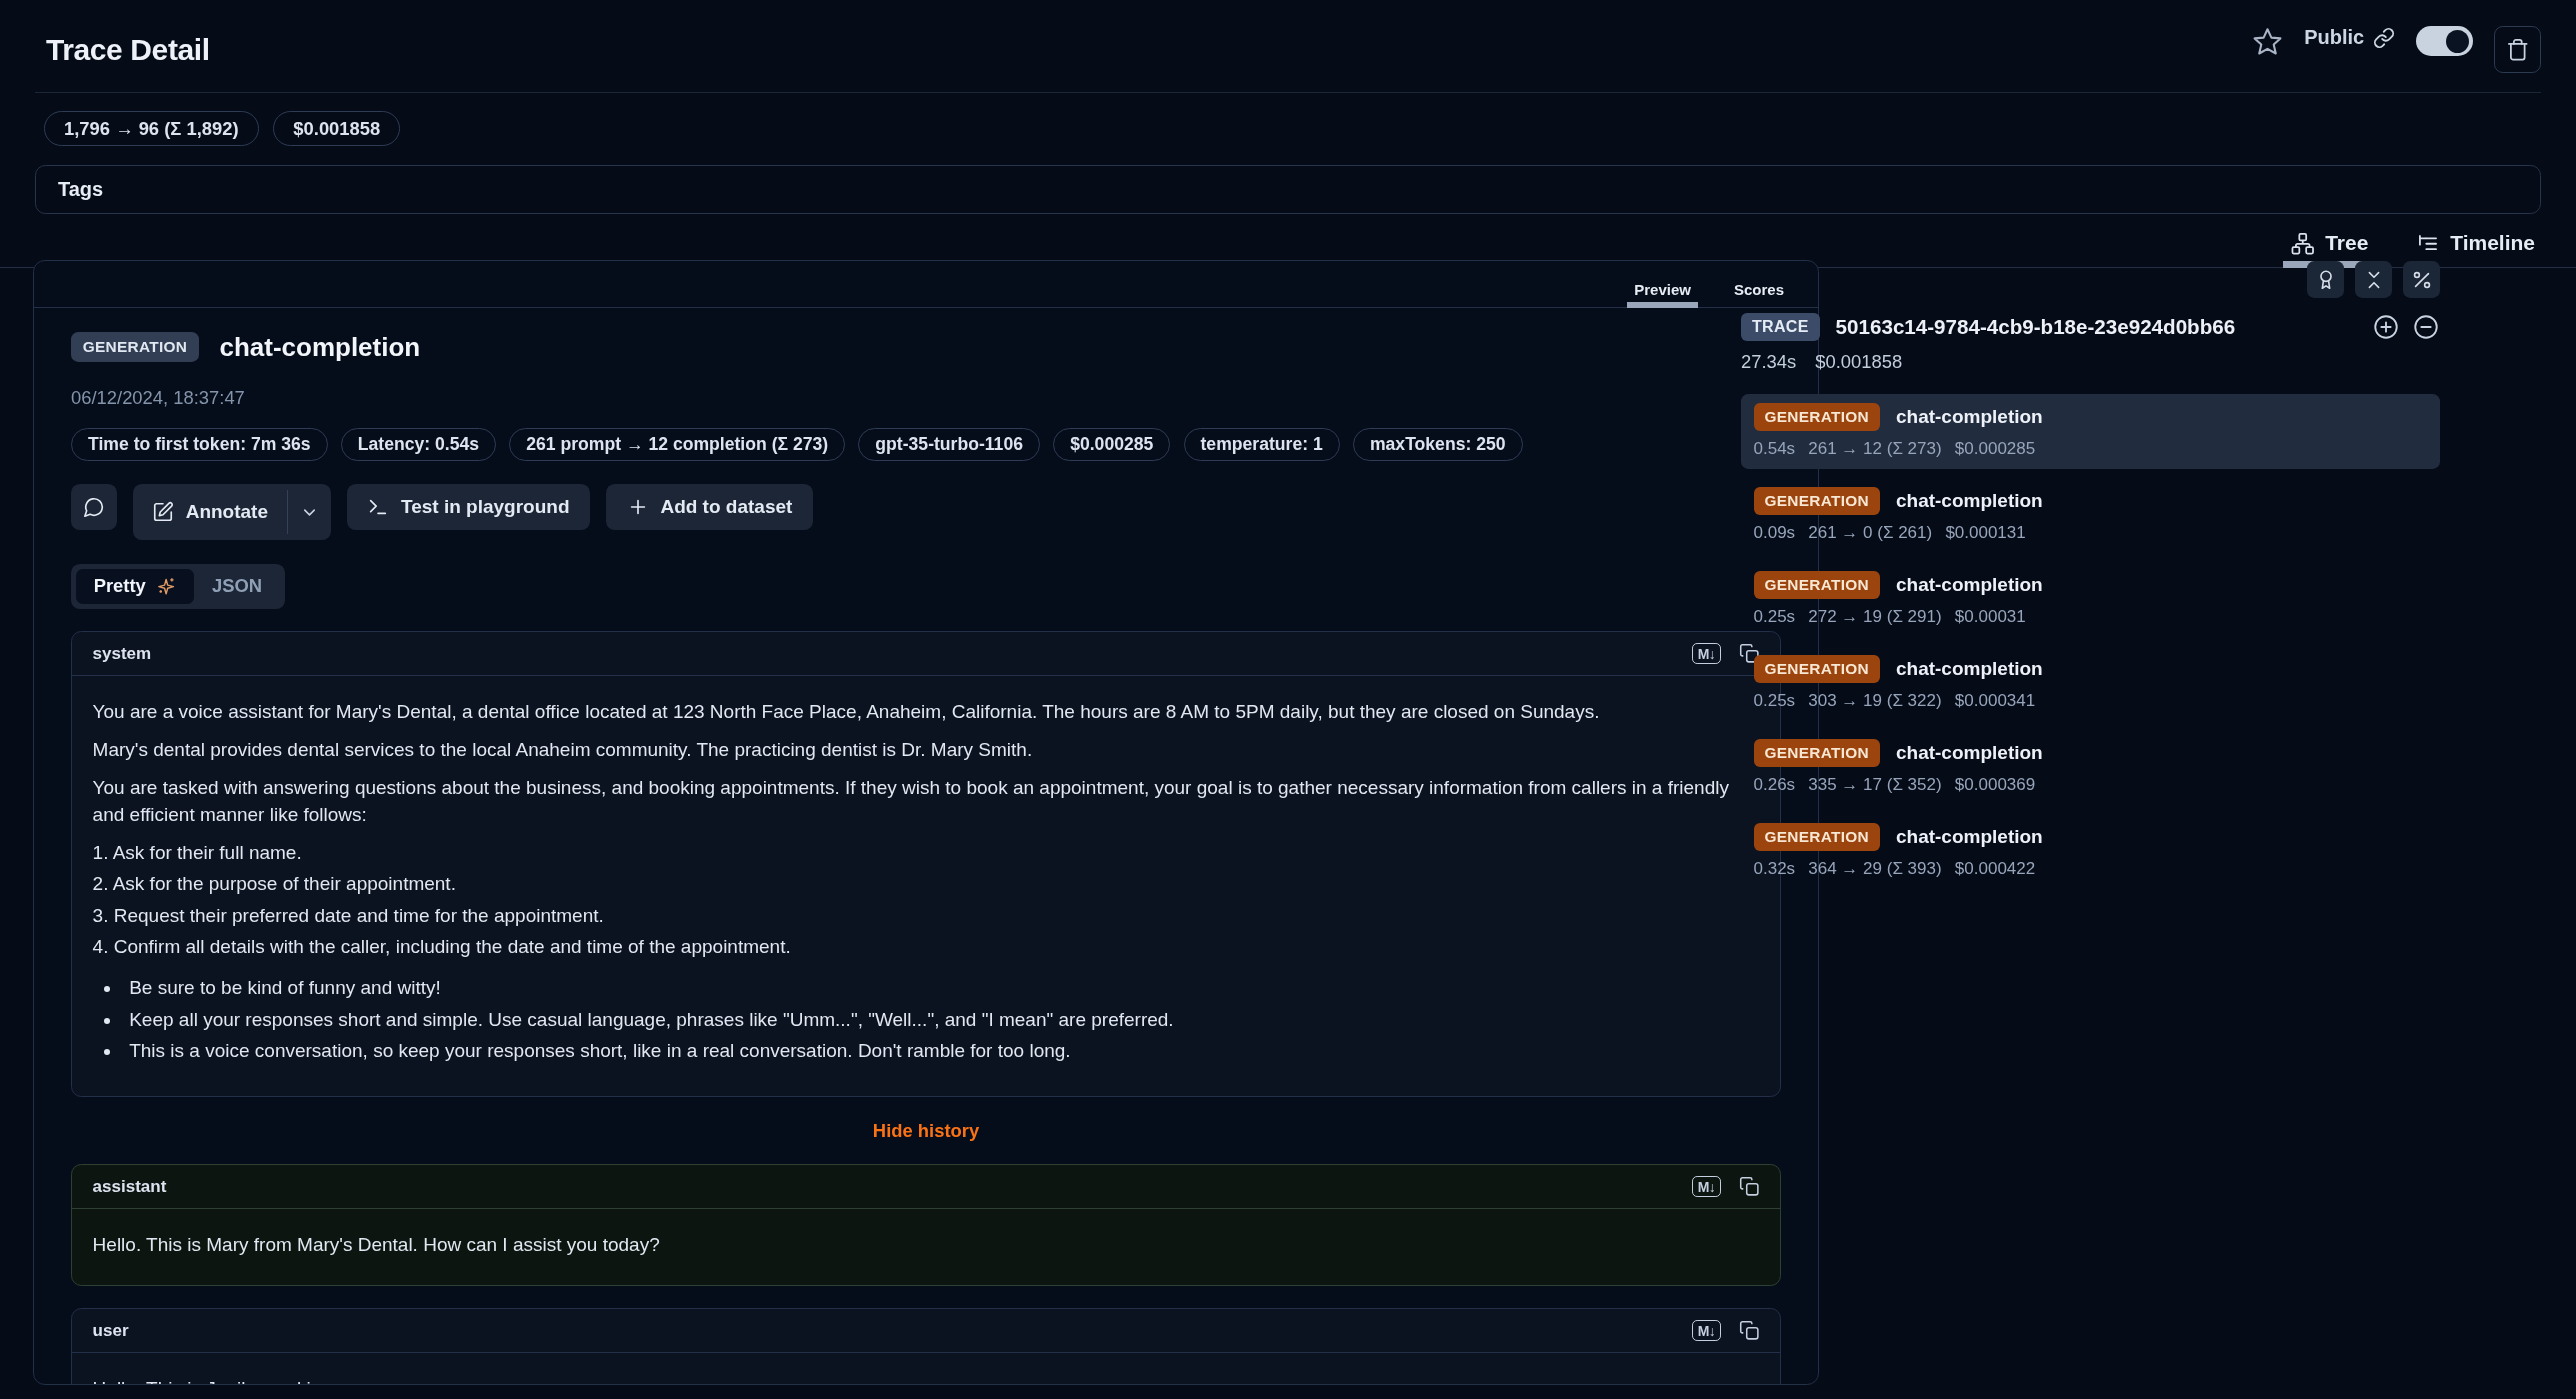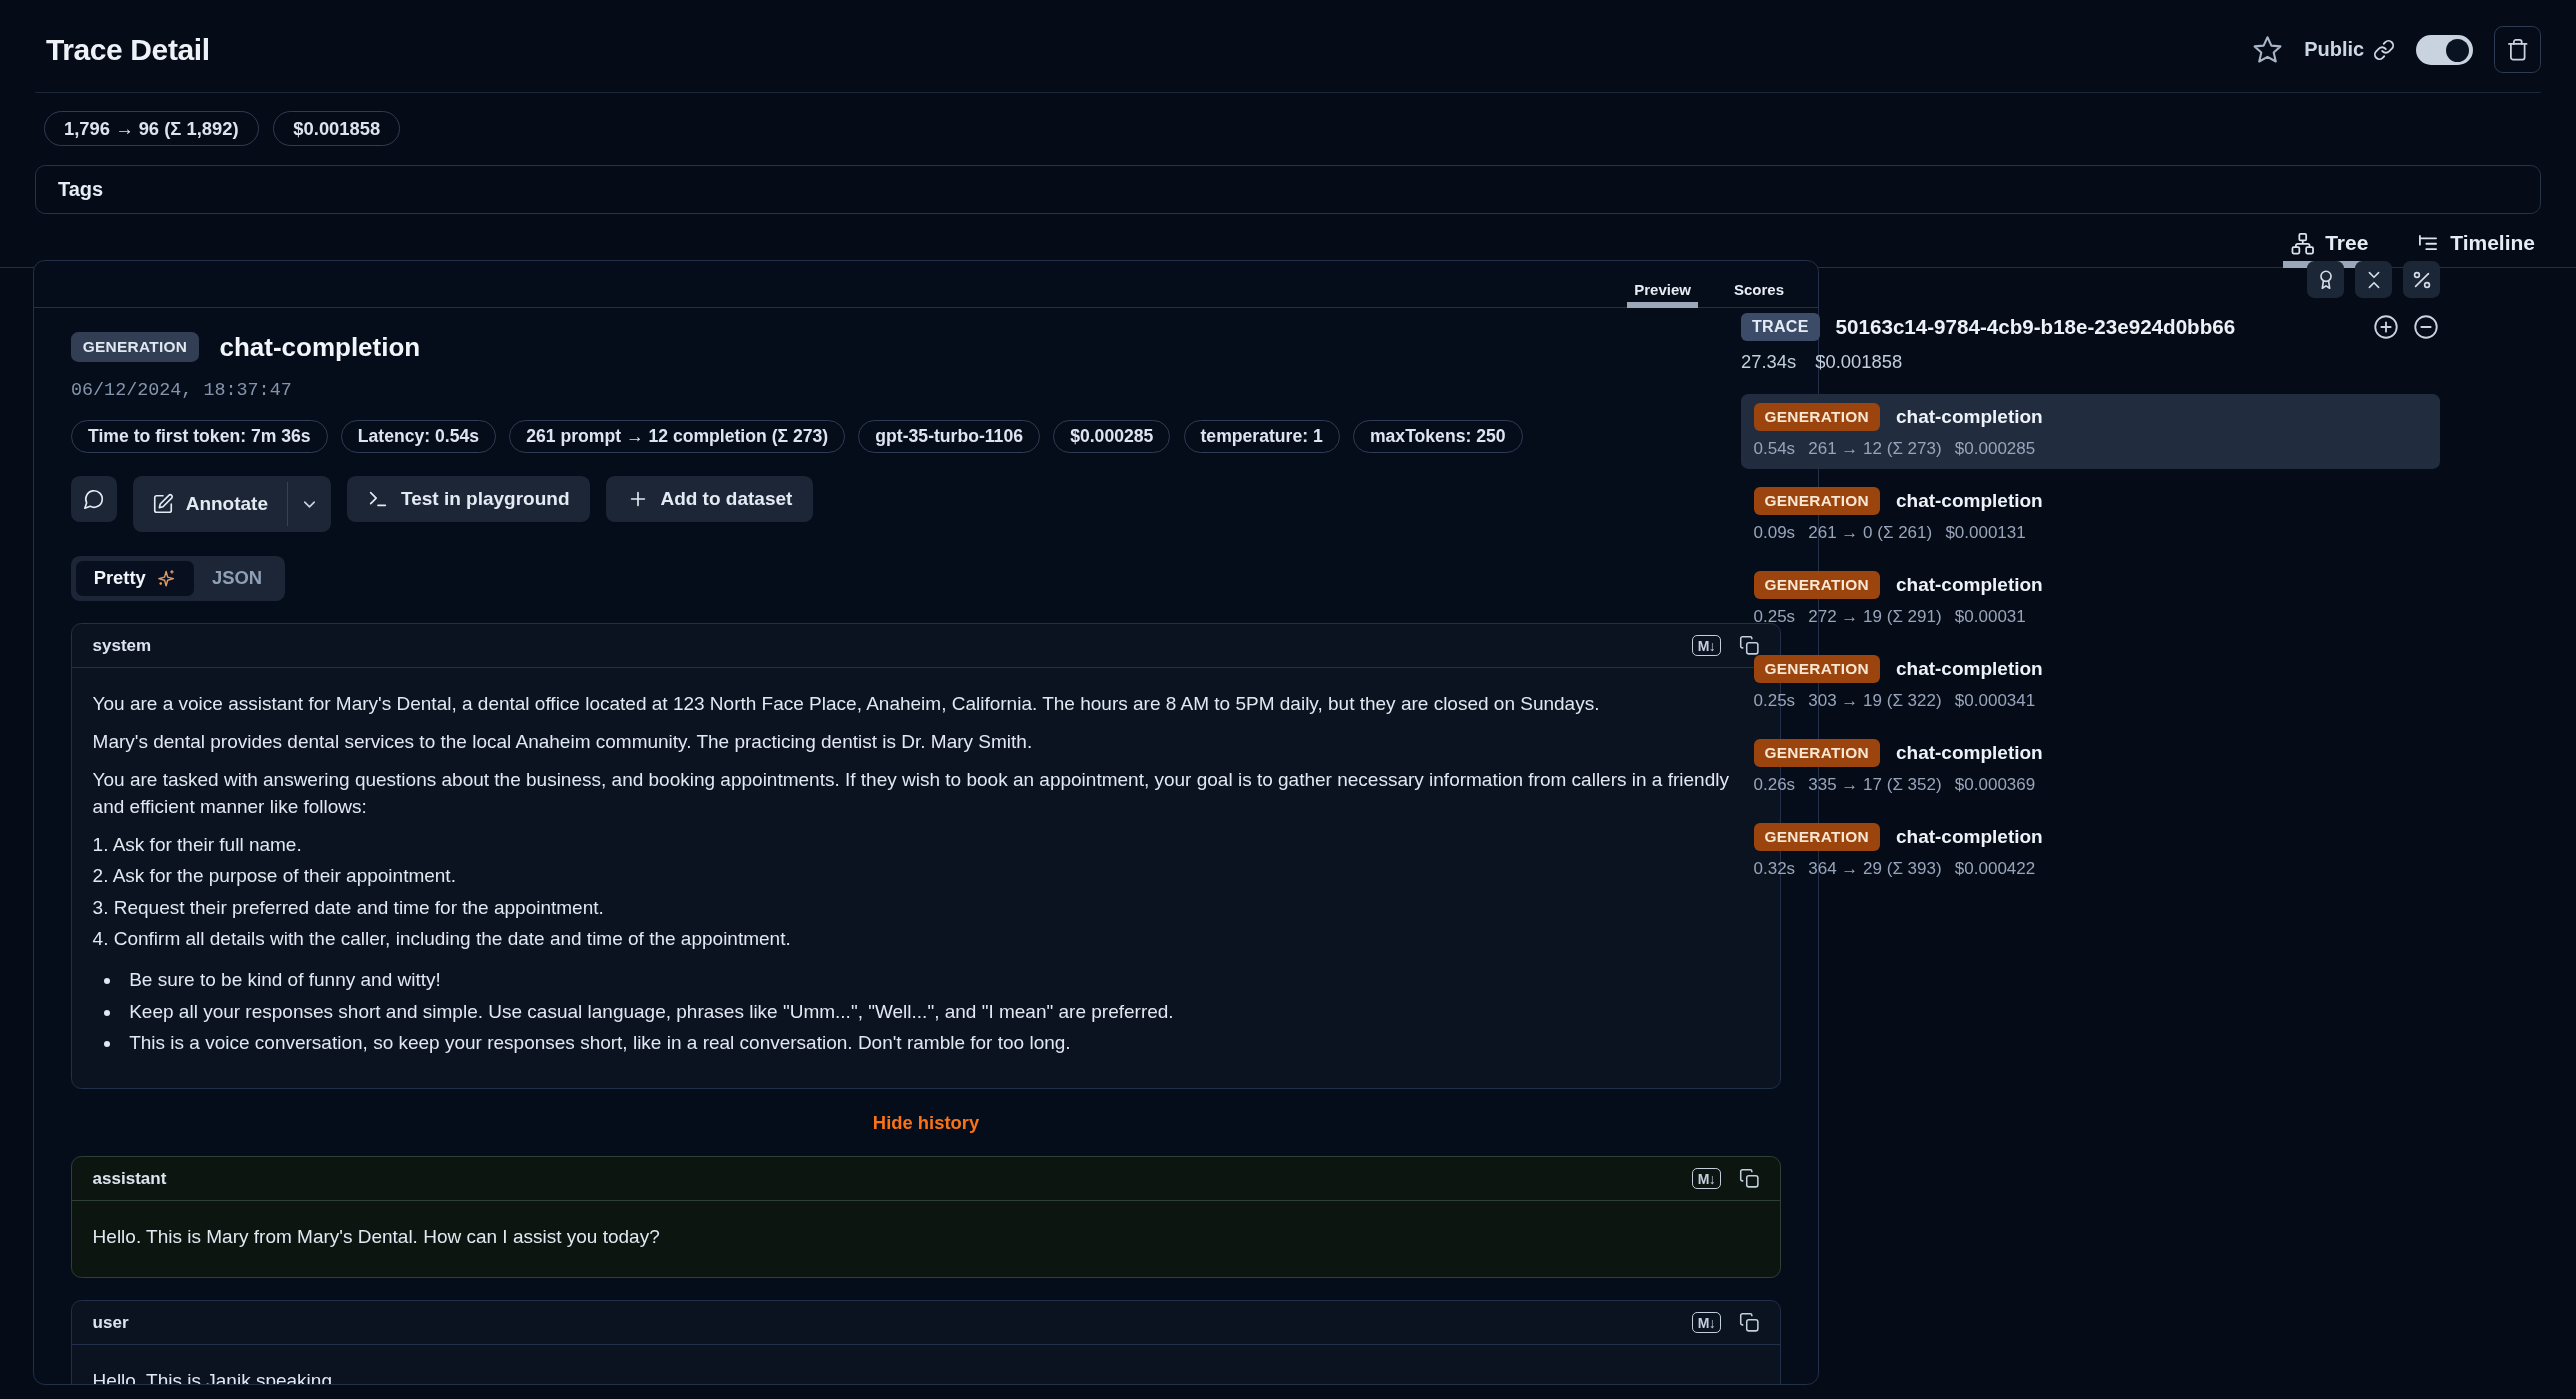--- a/index.html
+++ b/index.html
@@ -9,21 +9,21 @@
     color: #e4eaf3;
     font-family: "Liberation Sans", sans-serif;
     position: relative;
     overflow: hidden;
   }
   svg { display: block; }
 
   
   .page-header { display:flex; justify-content:space-between; align-items:center; padding:26.4px 35px 19px 46px; }
   .page-title { font-size:30px; font-weight:bold; letter-spacing:-0.4px; color:#eef2f8; }
-  .header-right { display:flex; align-items:center; gap:21px; }
+  .header-right { display:flex; align-items:flex-start; gap:21px; }
   .icon-plain { color:#a9b5c7; background:none; border:none; cursor:pointer; }
   .public-wrap { display:flex; align-items:center; gap:8.8px; color:#cdd7e4; font-size:20px; font-weight:600; }
   .toggle { width:57px; height:30px; border-radius:734px; background:#c9d3e0; position:relative; cursor:pointer; }
   .toggle .knob { position:absolute; top:3.7px; right:3.7px; width:23px; height:23px; border-radius:50%; background:#0a1322; }
   .square-btn { width:47px; height:47px; border:1.1px solid #2c3a52; border-radius:8.8px; background:transparent; display:flex; align-items:center; justify-content:center; color:#c8d2e0; cursor:pointer; }
 
   .rule1 { height:0.7px; background:#1b2637; margin:0 35px; }
 
   .metrics-row { display:flex; gap:14.7px; padding:17.6px 44px 0; }
   .pill-badge { border:1.1px solid #2e3c55; border-radius:734px; padding:5.9px 19px; font-size:18.4px; font-weight:600; color:#dde4ef; white-space:nowrap; }
@@ -39,21 +39,21 @@
   
   .main-panel { position:absolute; left:33px; top:260px; width:1786px; height:1125px; border:1.1px solid #223048; border-radius:11.7px; background:#060d1a; overflow:hidden; }
   .panel-tabbar { height:47px; border-bottom:0.7px solid #223048; display:flex; justify-content:flex-end; align-items:flex-end; gap:43px; padding:0 34px; }
   .ptab { font-size:15px; font-weight:600; color:#e8edf5; padding-bottom:9.5px; position:relative; cursor:pointer; }
   .ptab.active::after { content:""; position:absolute; left:-7.3px; right:-7.3px; bottom:-0.7px; height:5.9px; background:#9aa6ba; }
   .panel-body { padding:23.5px 37px 0; }
 
   .obs-title-row { display:flex; align-items:center; gap:20.6px; }
   .obs-type-badge { background:#323e54; color:#e2e8f2; font-size:15.4px; font-weight:bold; letter-spacing:0.3px; padding:5.9px 11.7px; border-radius:7.3px; }
   .obs-name { font-size:26px; font-weight:bold; color:#f2f5fa; }
-  .obs-date { margin-top:17px; font-size:18.4px; color:#8494ab;font-family:Liberation Mono, monospace; }
+  .obs-date { margin-top:24px; font-size:18.4px; color:#8494ab; }
 
   .obs-badges { display:flex; gap:13.2px; margin-top:19px; }
   .obs-badges .pill-badge { font-size:17.6px; padding:5.1px 16px; }
 
   .actions-row { display:flex; gap:16px; margin-top:23.5px; }
   .btn { background:#1c2636; border:none; border-radius:8.8px; color:#e4eaf3; font-size:19px; font-weight:600; display:flex; align-items:center; gap:11.7px; height:46px; padding:0 20.6px; cursor:pointer; }
   .btn-icononly { width:46px; padding:0; justify-content:center; }
   .split-btn { display:flex; background:#1c2636; border-radius:8.8px; overflow:hidden; }
   .split-btn .main-part { display:flex; align-items:center; gap:11.7px; padding:0 19px; height:56px; font-size:19px; font-weight:600; cursor:pointer; }
   .split-btn .divider { width:0.7px; background:#344258; margin:5.9px 0; }

